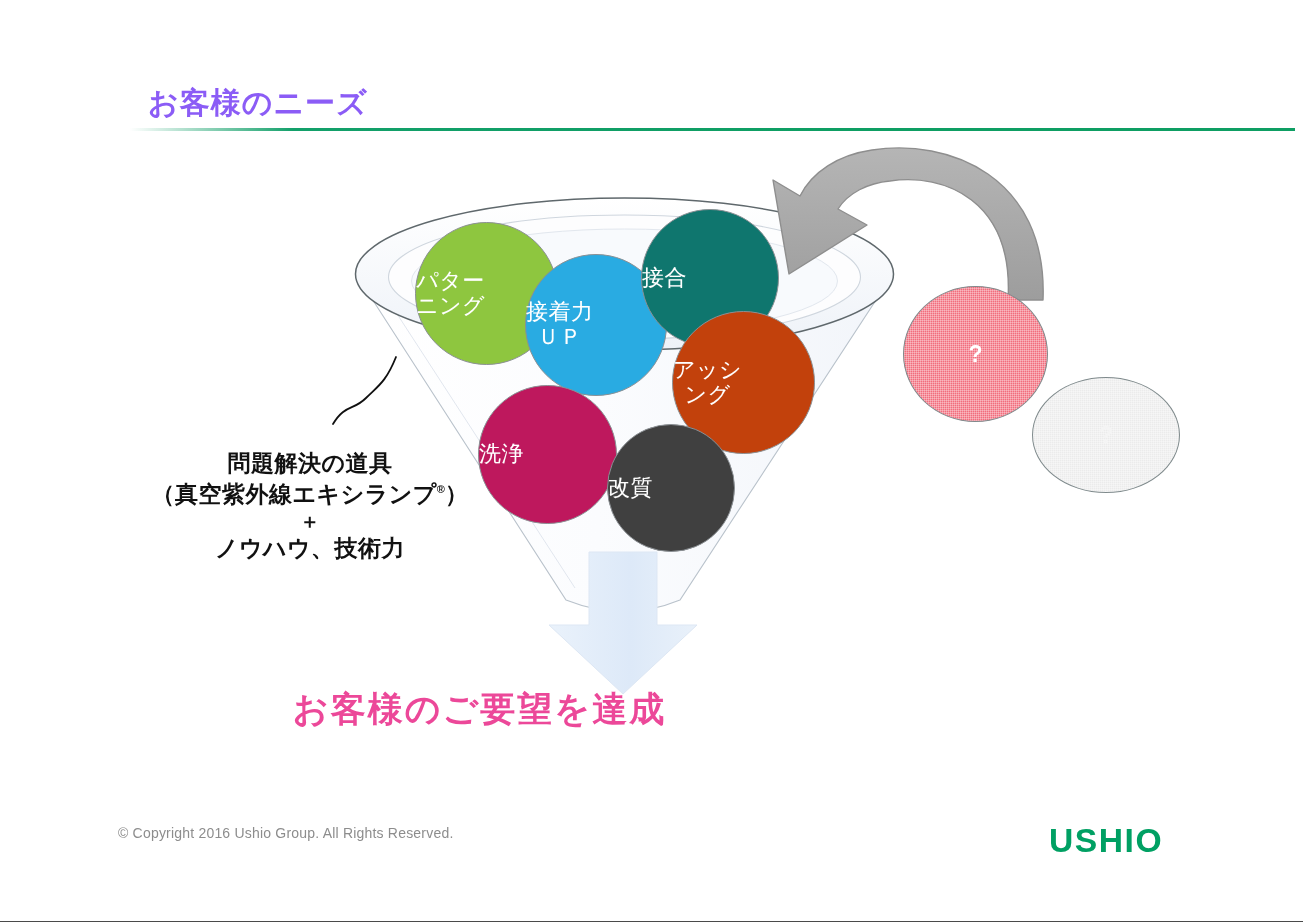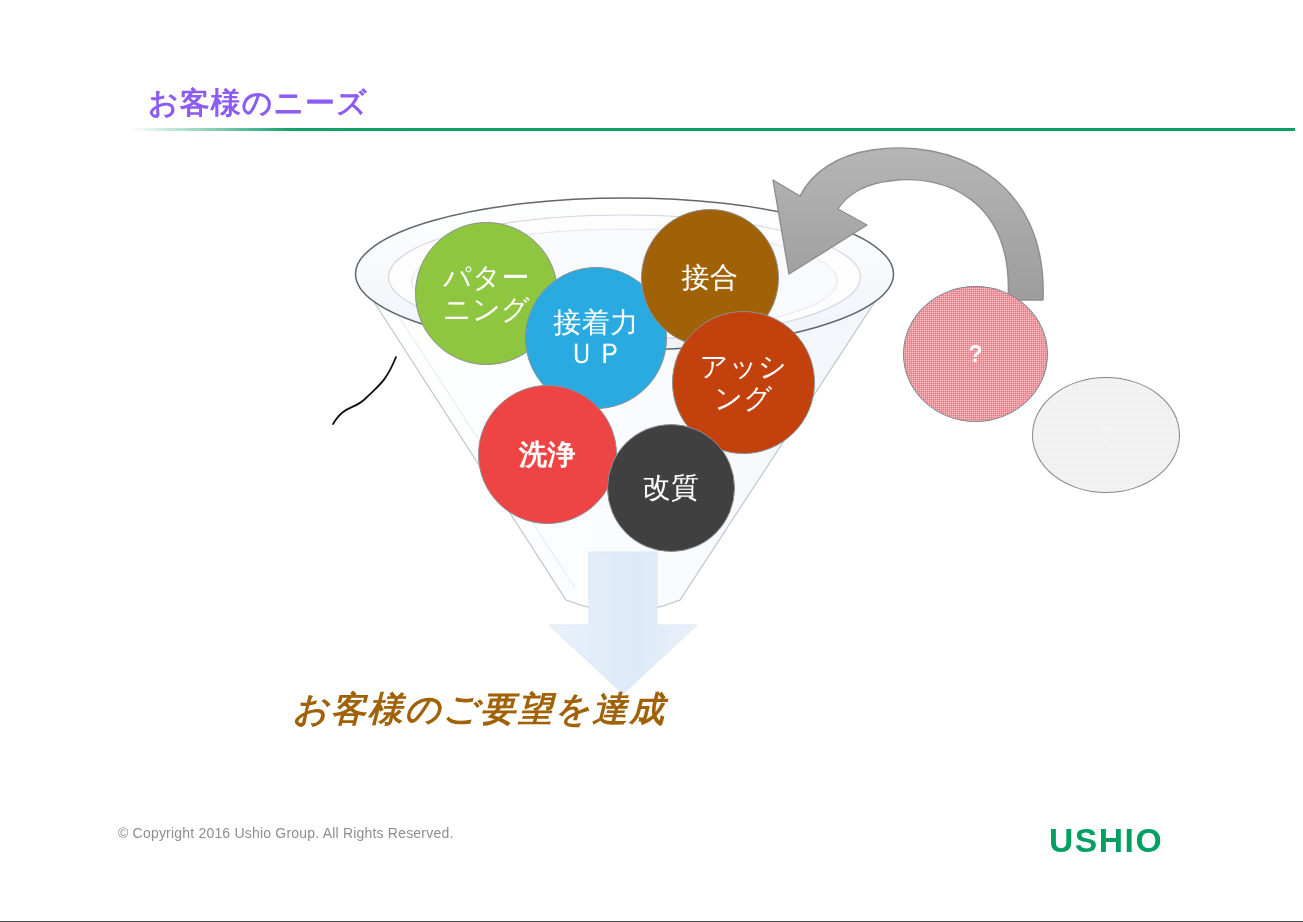--- a/index.html
+++ b/index.html
@@ -28,33 +28,33 @@
   #title-rule{
     position:absolute;left:130px;top:128px;width:1165px;height:3px;
     background:linear-gradient(to right,#ffffff 0%,#13a06a 14%,#0e9e63 60%,#0e9e63 100%);
   }
   .svg-layer{position:absolute;left:0;top:0;}
 
   
   .bubble{
     position:absolute;border-radius:50%;
     border:1.4px solid #8b9094;
-    display:flex;align-items:center;justify-content:center;
+    display:flex;align-items:center;justify-content:flex-start;
     text-align:center;color:#ffffff;
-    font-size:28px;line-height:1.12;
+    font-size:22px;line-height:1.12;
     letter-spacing:.5px;
     box-sizing:border-box;
     text-shadow:0 0 1px rgba(255,255,255,.25);
   }
   .bubble span{display:block;}
   .b-pattern{left:415px;top:222px;width:143px;height:143px;background:#8ec63f;}
-  .b-adhesion{left:525px;top:267px;width:142px;height:142px;background:#29abe2;}
-  .b-bond{left:641px;top:209px;width:138px;height:138px;background:#a16207;}
+  .b-adhesion{left:525px;top:254px;width:142px;height:142px;background:#29abe2;}
+  .b-bond{left:641px;top:209px;width:138px;height:138px;background:#0f766e;}
   .b-ashing{left:672px;top:311px;width:143px;height:143px;background:#c2410c;}
-  .b-clean{left:478px;top:385px;width:139px;height:139px;background:#ef4444;font-weight:bold;}
+  .b-clean{left:478px;top:385px;width:139px;height:139px;background:#be185d;}
   .b-modify{left:607px;top:424px;width:128px;height:128px;background:#404040;}
 
   .q-bubble{
     position:absolute;border-radius:50%;
     border:1.6px solid #7f8a8c;
     display:flex;align-items:center;justify-content:center;
     color:#ffffff;font-size:23px;font-weight:bold;
     box-sizing:border-box;
   }
   .q-red{
@@ -81,22 +81,22 @@
     text-align:center;color:#111111;
     font-size:23px;font-weight:bold;line-height:1.35;
     letter-spacing:.5px;
   }
   #left-note .reg{font-size:11px;vertical-align:super;letter-spacing:0;}
   #left-note .plus{font-size:20px;display:block;line-height:1.15;}
 
   
   #conclusion{
     position:absolute;left:0;top:686px;width:1039px;
-    text-align:center;color:#a16207;
-    font-size:35px;font-weight:bold;letter-spacing:2px;font-style:italic;
+    text-align:center;color:#ec4899;
+    font-size:35px;font-weight:bold;letter-spacing:2px;
   }
   #conclusion-inner{margin-left:-80px;display:inline-block;}
 
   
   #footer{
     position:absolute;left:118px;top:823px;
     color:#8d8d8d;font-size:14px;line-height:1.55;
     letter-spacing:.2px;
   }
   #logo{
@@ -210,20 +210,26 @@
   </div>
 
   <div class="q-bubble q-red">
     <span>?</span>
   </div>
 
   <div class="q-bubble q-gray">
     <span>?</span>
   </div>
 
+  <div id="left-note">
+    <div>問題解決の道具</div>
+    <div><span>（真空紫外線エキシランプ</span><span class="reg">®</span><span>）</span></div>
+    <div class="plus">＋</div>
+    <div>ノウハウ、技術力</div>
+  </div>
 
   <div id="conclusion">
     <span id="conclusion-inner">お客様のご要望を達成</span>
   </div>
 
   <div id="footer">
     <div>© Copyright 2016 Ushio Group.  All Rights Reserved.</div>
   </div>
   <div id="logo">USHIO</div>
 

